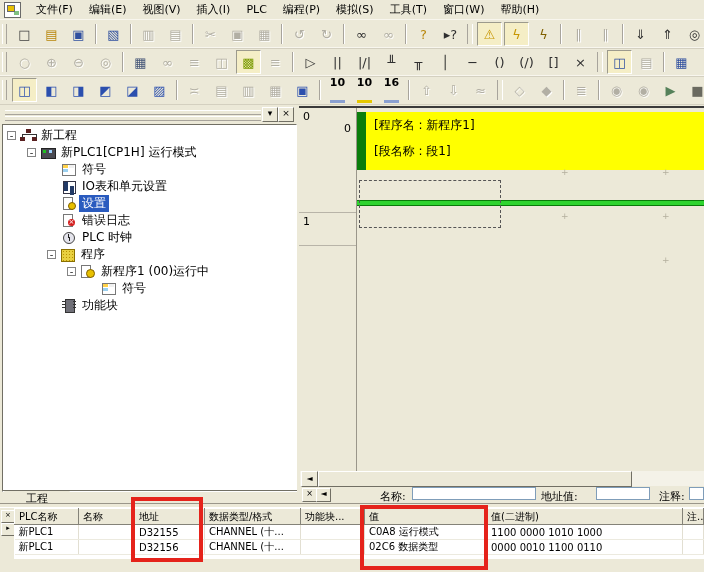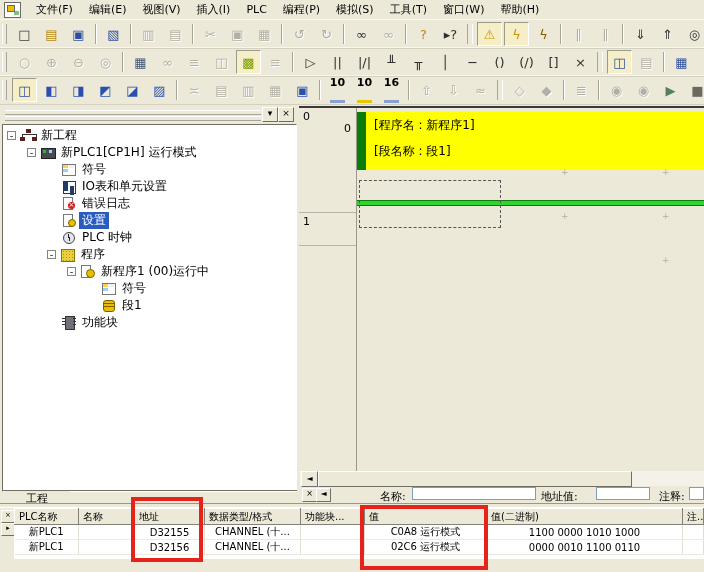--- a/index.html
+++ b/index.html
@@ -96,21 +96,21 @@
   
   .wdivider{position:absolute;left:0;top:503px;width:704px;height:3px;border-top:1px solid #9a968a;border-bottom:1px solid #fff;}
   .watchpanel{position:absolute;left:0;top:506px;width:704px;height:66px;}
   .wbtn{position:absolute;left:1px;width:12px;height:11px;background:#ece9d8;border:1px solid;
         border-color:#fff #716f64 #716f64 #fff;font-size:7px;text-align:center;line-height:9px;}
   .wtable{position:absolute;left:14px;top:2px;width:690px;height:51px;background:#fff;overflow:hidden;}
   table{border-collapse:collapse;table-layout:fixed;width:690px;font-size:10px;}
   th{height:15px;background:#ece9d8;border:1px solid;border-color:#fff #848278 #848278 #fff;
      text-align:left;padding:0 4px;font-weight:normal;white-space:nowrap;overflow:hidden;}
   td{height:13px;border-right:1px solid #e2dfd2;border-bottom:1px solid #eceadf;padding:0 4px;
-     white-space:nowrap;overflow:hidden;text-align:center;}
+     white-space:nowrap;overflow:hidden;}
   
   .ann{position:absolute;border:4px solid #e5231b;z-index:20;}
   .ann1{left:131px;top:497px;width:64px;height:57px;}
   .ann2{left:360px;top:505px;width:120px;height:57px;}
 </style>
 </head>
 <body>
 
 <div id="app">
 
@@ -393,52 +393,47 @@
           <span class="ti ti-symtable"></span>
           <span class="tlabel">符号</span>
         </div>
         <div class="trow" style="padding-left: 44px;">
           <span class="expsp"></span>
           <span class="ti ti-iotable"></span>
           <span class="tlabel">IO表和单元设置</span>
         </div>
         <div class="trow" style="padding-left: 44px;">
           <span class="expsp"></span>
+          <span class="ti ti-settings"></span>
+          <span class="tlabel sel">设置</span>
+        </div>
+        <div class="trow" style="padding-left: 44px;">
+          <span class="expsp"></span>
           <span class="ti ti-errlog"></span>
           <span class="tlabel">错误日志</span>
-        </div>
-        <div class="trow" style="padding-left: 44px;">
-          <span class="expsp"></span>
-          <span class="ti ti-settings"></span>
-          <span class="tlabel sel">设置</span>
         </div>
         <div class="trow" style="padding-left: 44px;">
           <span class="expsp"></span>
           <span class="ti ti-clock"></span>
           <span class="tlabel">PLC 时钟</span>
         </div>
         <div class="trow" style="padding-left: 44px;">
           <span class="exp">-</span>
           <span class="ti ti-programs"></span>
           <span class="tlabel">程序</span>
         </div>
         <div class="trow" style="padding-left: 64px;">
           <span class="exp">-</span>
           <span class="ti ti-program"></span>
           <span class="tlabel">新程序1 (00)运行中</span>
         </div>
         <div class="trow" style="padding-left: 84px;">
           <span class="expsp"></span>
           <span class="ti ti-symtable"></span>
           <span class="tlabel">符号</span>
-        </div>
-        <div class="trow" style="padding-left: 84px;">
-          <span class="expsp"></span>
-          <span class="ti ti-section"></span>
-          <span class="tlabel">段1</span>
         </div>
         <div class="trow" style="padding-left: 44px;">
           <span class="expsp"></span>
           <span class="ti ti-fb"></span>
           <span class="tlabel">功能块</span>
         </div>
       </div>
     <div class="tabrow">
       <div class="tab"><span>工程</span></div>
     </div>
@@ -522,21 +517,21 @@
           <td>C0A8 运行模式</td>
           <td>1100 0000 1010 1000</td>
           <td></td>
         </tr>
         <tr>
           <td>新PLC1</td>
           <td></td>
           <td>D32156</td>
           <td>CHANNEL (十...</td>
           <td></td>
-          <td>02C6 运行模式</td>
+          <td>02C6 数据类型</td>
           <td>0000 0010 1100 0110</td>
           <td></td>
         </tr>
       </tbody>
         </table>
     </div>
   </div>
 
   <div class="ann ann1"></div>
   <div class="ann ann2"></div>

